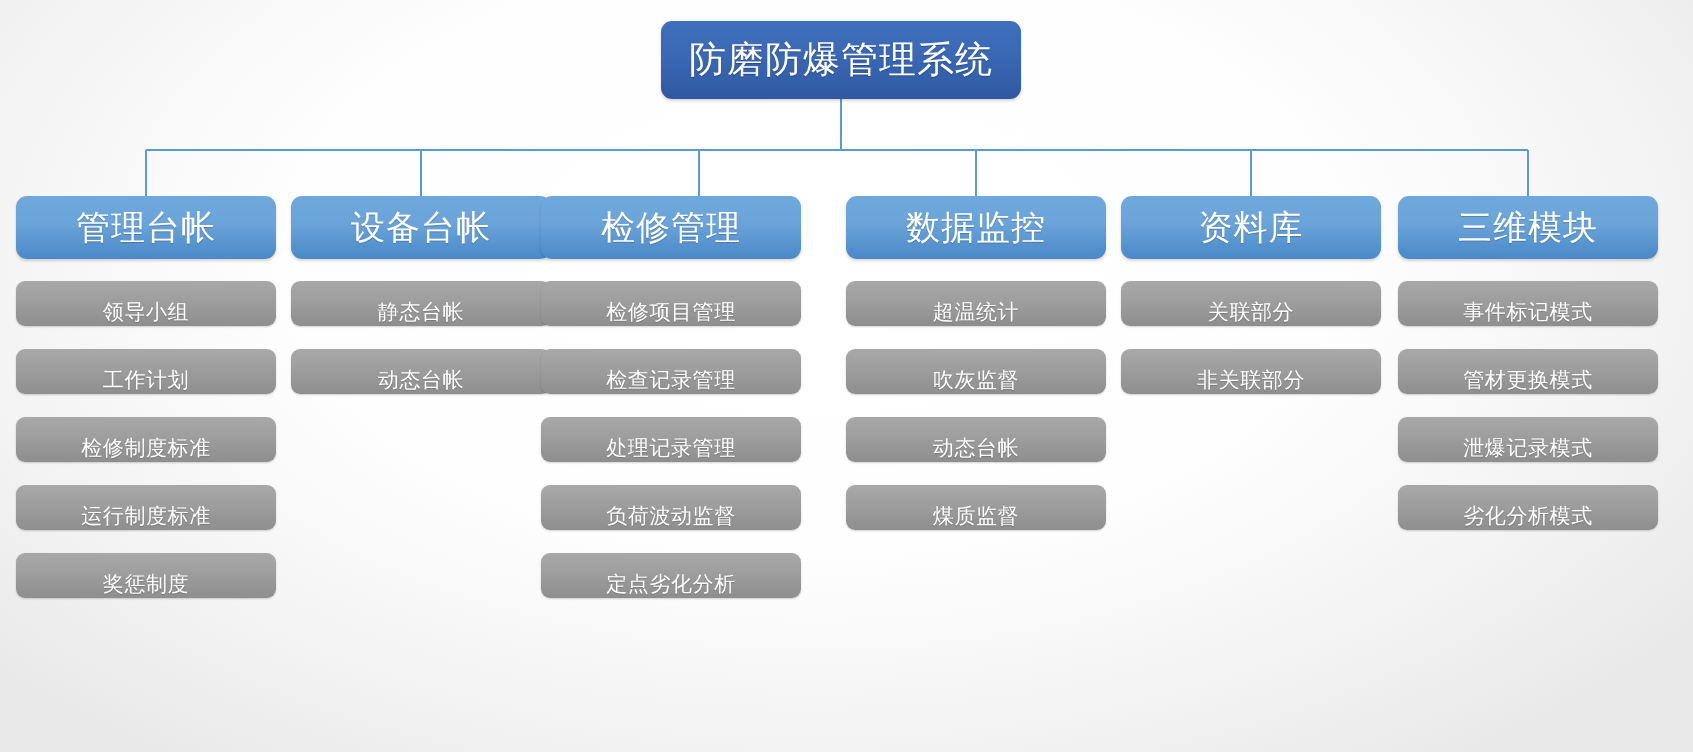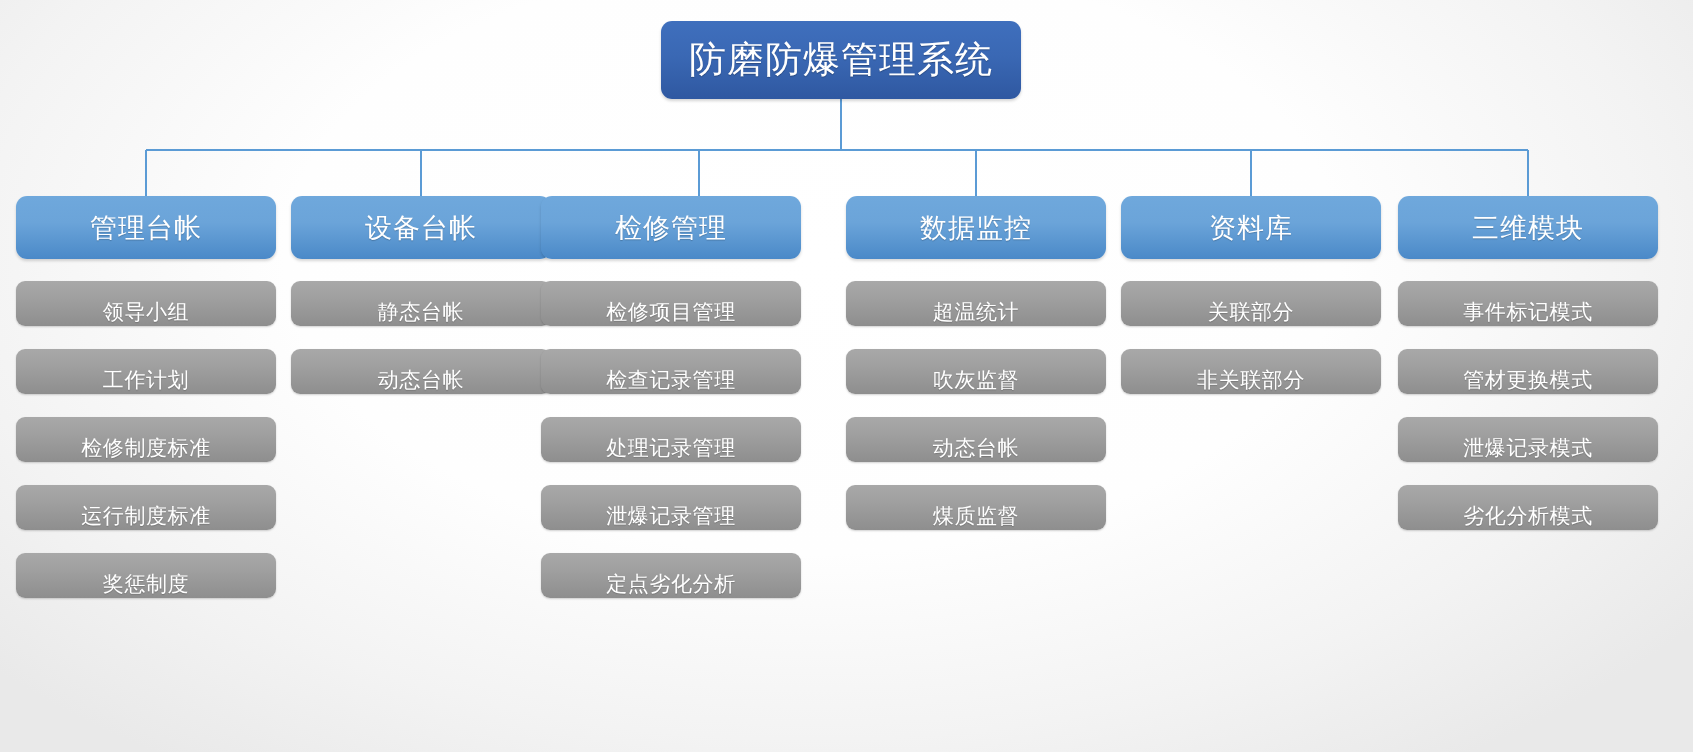--- a/index.html
+++ b/index.html
@@ -76,21 +76,21 @@
   .group-node {
     width: 260px;
     height: 63px;
     border-radius: 11px;
     background: linear-gradient(to bottom, #6fa8dc 0%, #6ba4d9 42%, #4a89c8 100%);
     box-shadow: 0 2px 3px rgba(0,0,0,0.16);
     display: flex;
     align-items: center;
     justify-content: center;
     color: #ffffff;
-    font-size: 27px;
+    font-size: 34px;
     letter-spacing: 1px;
     text-shadow: 0 1px 1px rgba(0,0,0,0.2);
     box-sizing: border-box;
   }
 
   .leaf-list {
     margin-top: 22px;
   }
   .leaf-node {
     width: 260px;
@@ -182,21 +182,21 @@
         <div class="leaf-node">
             <span>检修项目管理</span>
           </div>
         <div class="leaf-node">
             <span>检查记录管理</span>
           </div>
         <div class="leaf-node">
             <span>处理记录管理</span>
           </div>
         <div class="leaf-node">
-            <span>泄爆记录管理</span>
+            <span>负荷波动监督</span>
           </div>
         <div class="leaf-node">
             <span>定点劣化分析</span>
           </div>
       </div>
     </div>
 
     <div class="column col-3">
       <div class="group-node">
         <span>数据监控</span>

